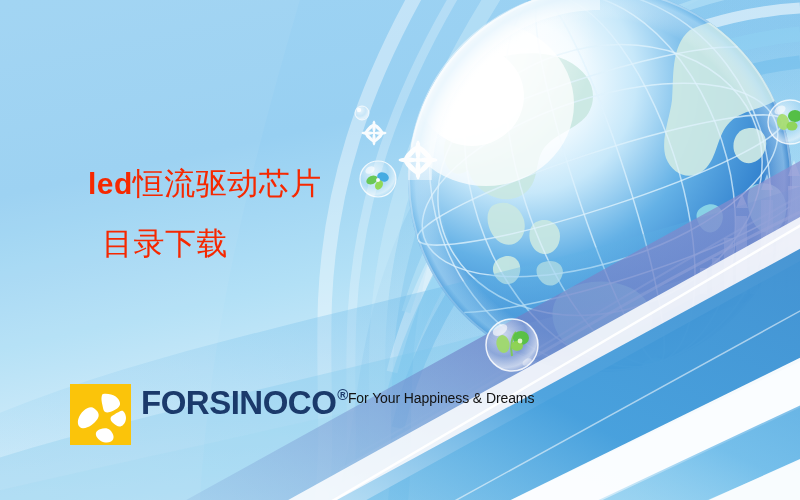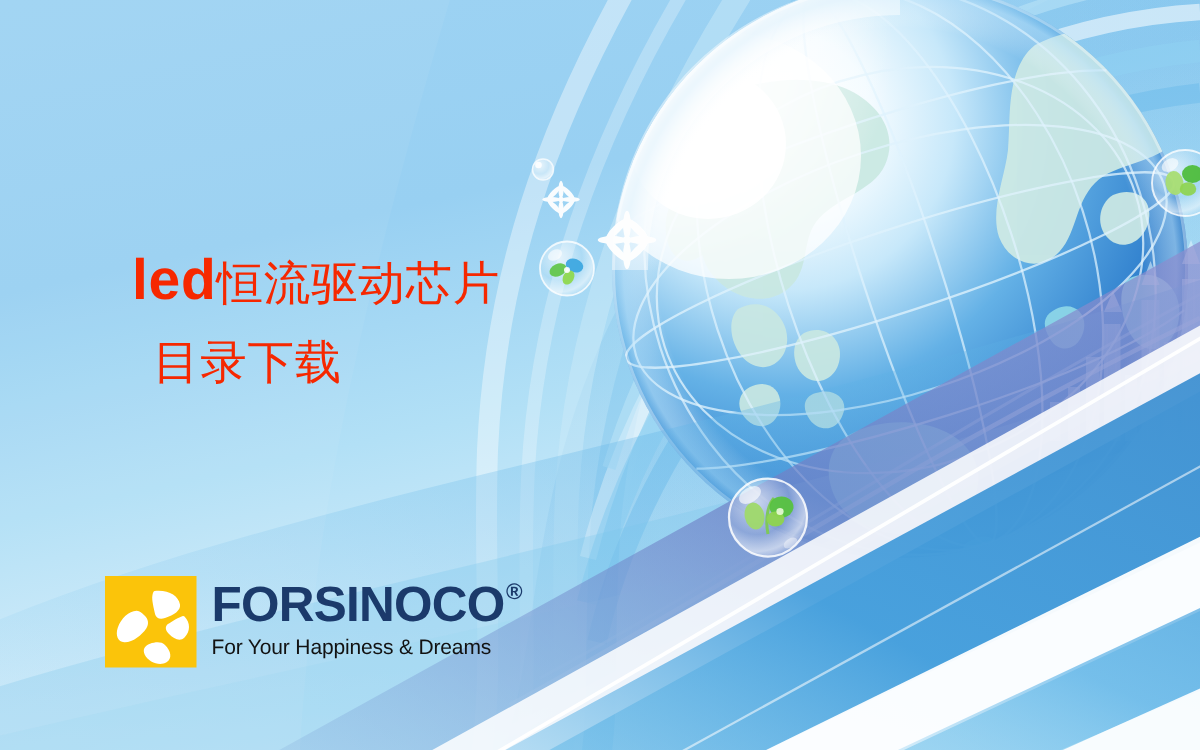--- a/index.html
+++ b/index.html
@@ -41,26 +41,26 @@
     font-size: 31px;
     letter-spacing: 0.5px;
     white-space: nowrap;
   }
   .headline .line1 {
     display: block;
   }
   .headline .line1 .latin {
     font-family: "Liberation Sans", sans-serif;
     font-weight: 700;
-    font-size: 38px;
+    font-size: 30px;
   }
   .headline .line2 {
     display: block;
     margin-left: 14px;
-    margin-top: 10px;
+    margin-top: 20px;
   }
 
   
   .logo {
     position: absolute;
     left: 70px;
     top: 384px;
     z-index: 45;
     display: flex;
     align-items: flex-start;
@@ -70,21 +70,21 @@
     height: 61px;
     background: #fbc40a;
     position: relative;
     flex: 0 0 auto;
   }
   .logo-mark svg { display: block; }
   .logo-words {
     margin-left: 10px;
     margin-top: 2px;
     display: flex;
-    flex-direction: column;
+    flex-direction: row;
   }
   .brand {
     font-family: "Liberation Sans", sans-serif;
     font-weight: 700;
     font-size: 33px;
     line-height: 1;
     color: #1b3a6b;
     letter-spacing: -0.5px;
     white-space: nowrap;
     display: flex;

